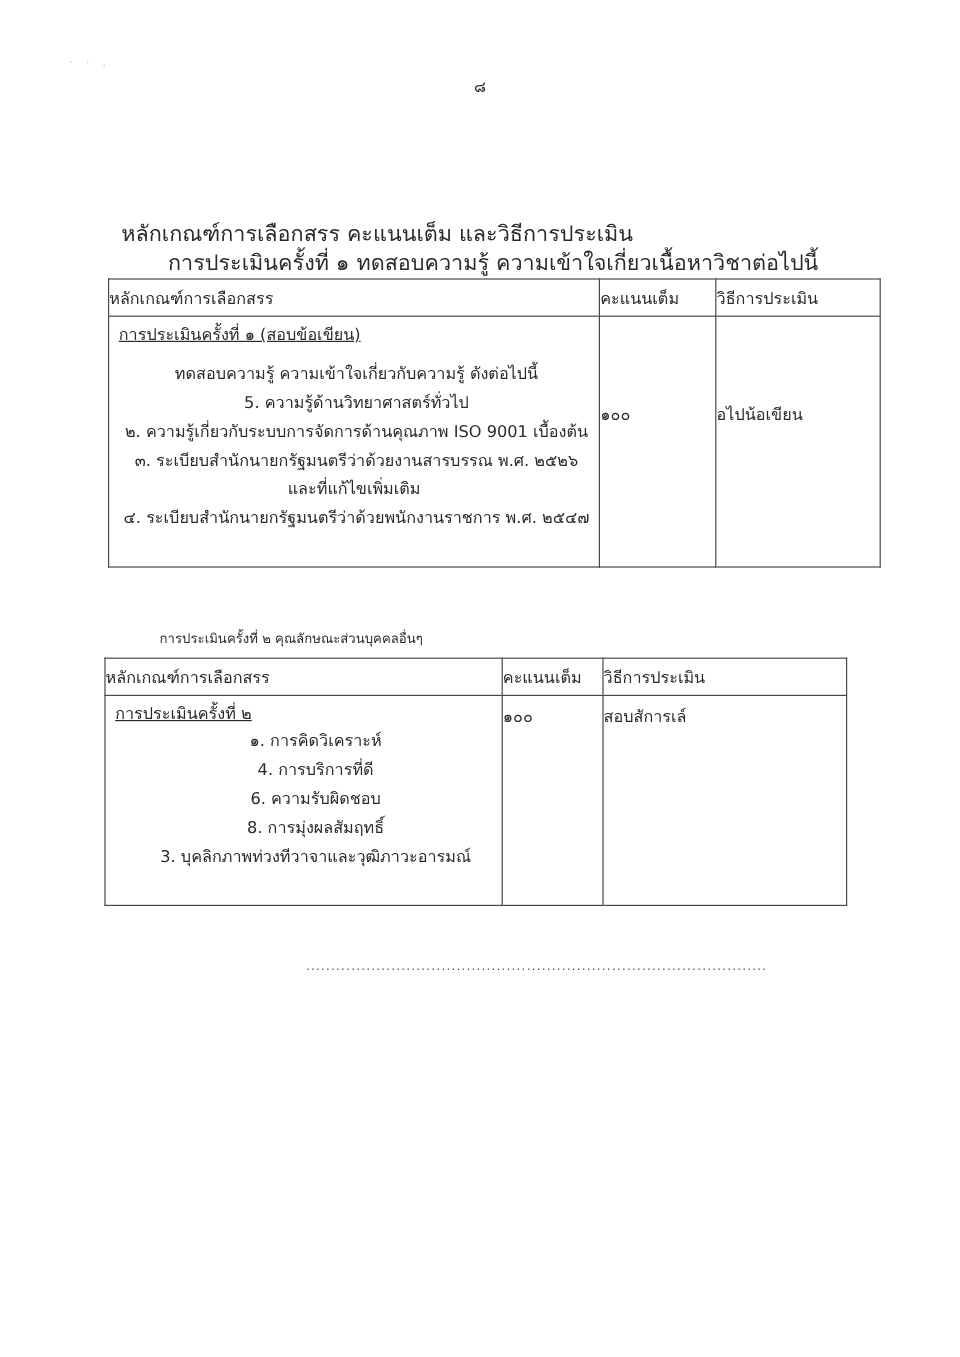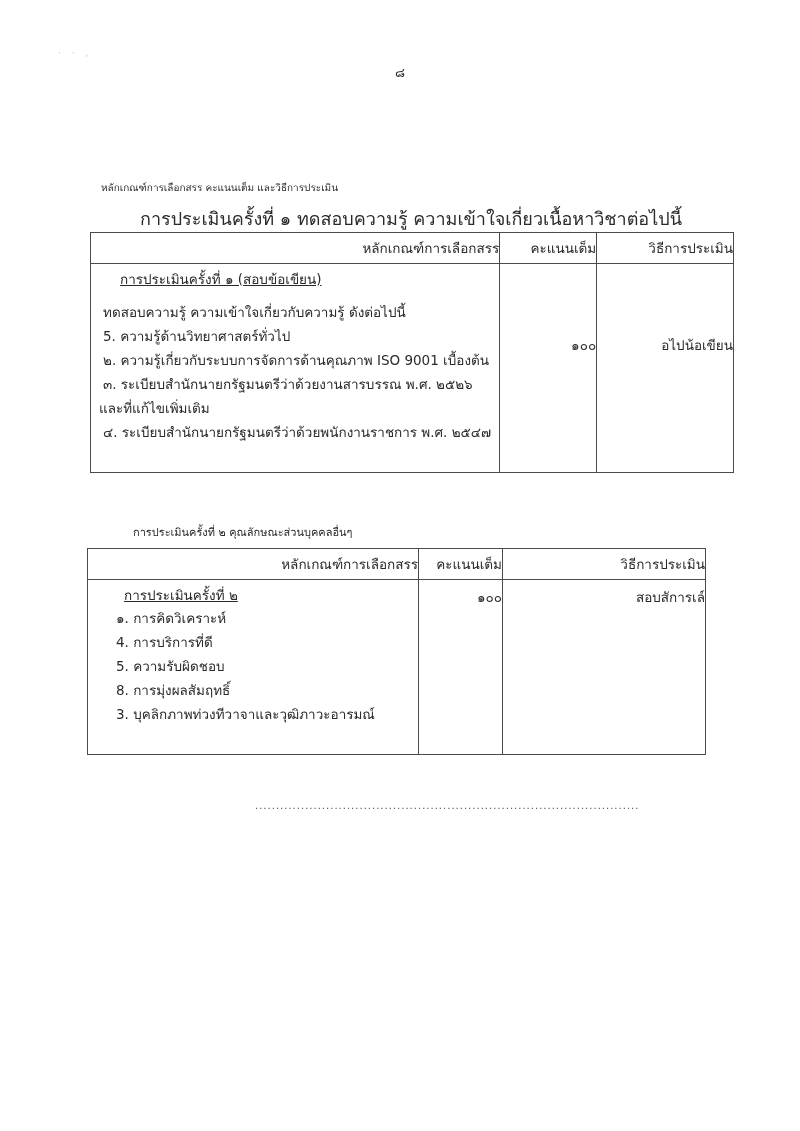--- a/index.html
+++ b/index.html
@@ -4,52 +4,52 @@
 <style>
   html, body { margin: 0; padding: 0; }
   body {
     width: 800px; height: 1131px; background: #ffffff; position: relative;
     font-family: "DejaVu Sans", "Liberation Sans", sans-serif; color: #2a2a2a;
     overflow: hidden;
   }
   .abs { position: absolute; }
   .pagenum { left: 395px; top: 62px; font-size: 13px; }
   .specks { left: 58px; top: 48px; font-size: 9px; color: #c8c8c8; letter-spacing: 4px; }
-  .h1 { left: 101px; top: 180px; font-size: 10px; }
+  .h1 { left: 101px; top: 180px; font-size: 18px; }
   .h2 { left: 140px; top: 204px; font-size: 18px; }
   .h3 { left: 133px; top: 523px; font-size: 11px; }
   table { position: absolute; border-collapse: collapse; font-size: 13.5px; }
   td, th { border: 1.3px solid #4a4a4a; padding: 0; vertical-align: top; font-weight: normal; }
-  th { text-align: right; vertical-align: middle; height: 30px; }
+  th { text-align: left; vertical-align: middle; height: 30px; }
   .t1 { left: 90px; top: 232px; width: 644px; }
   .t2 { left: 87px; top: 548px; width: 619px; }
   .sub { text-decoration: underline; display: block; }
-  .item { display: block; line-height: 24px; white-space: nowrap; }
-  .center { text-align: right; }
+  .item { display: block; line-height: 24px; white-space: nowrap; text-align: center; }
+  .center { text-align: left; }
   .dots { left: 255px; top: 800px; font-size: 10px; letter-spacing: 1px; color: #555; }
 </style>
 </head>
 <body>
 
 <div class="abs specks">· · ,</div>
 <div class="abs pagenum">๘</div>
 
 <div class="abs h1">หลักเกณฑ์การเลือกสรร คะแนนเต็ม และวิธีการประเมิน</div>
 <div class="abs h2">การประเมินครั้งที่ ๑ ทดสอบความรู้ ความเข้าใจเกี่ยวเนื้อหาวิชาต่อไปนี้</div>
 
 <table class="t1">
   <tbody>
       <tr>
     <th style="width:408px">หลักเกณฑ์การเลือกสรร</th>
     <th style="width:96px">คะแนนเต็ม</th>
     <th>วิธีการประเมิน</th>
   </tr>
   <tr>
     <td style="height:204px; padding:4px 8px 0 8px;">
-      <span class="sub" style="line-height:22px;margin-left:21px;">การประเมินครั้งที่ ๑ (สอบข้อเขียน)</span>
+      <span class="sub" style="line-height:22px;">การประเมินครั้งที่ ๑ (สอบข้อเขียน)</span>
       <span class="item" style="margin-top:10px; padding-left:4px;">ทดสอบความรู้ ความเข้าใจเกี่ยวกับความรู้ ดังต่อไปนี้</span>
       <span class="item" style="padding-left:4px;">5. ความรู้ด้านวิทยาศาสตร์ทั่วไป</span>
       <span class="item" style="padding-left:4px;">๒. ความรู้เกี่ยวกับระบบการจัดการด้านคุณภาพ ISO 9001 เบื้องต้น</span>
       <span class="item" style="padding-left:4px;">๓. ระเบียบสำนักนายกรัฐมนตรีว่าด้วยงานสารบรรณ พ.ศ. ๒๕๒๖</span>
       <span class="item">และที่แก้ไขเพิ่มเติม</span>
       <span class="item" style="padding-left:4px;">๔. ระเบียบสำนักนายกรัฐมนตรีว่าด้วยพนักงานราชการ พ.ศ. ๒๕๔๗</span>
     </td>
     <td class="center" style="padding-top:70px;">๑๐๐</td>
     <td class="center" style="padding-top:70px;">อไปน้อเขียน</td>
   </tr>
@@ -60,24 +60,24 @@
 
 <table class="t2">
   <tbody>
       <tr>
     <th style="width:330px">หลักเกณฑ์การเลือกสรร</th>
     <th style="width:83px">คะแนนเต็ม</th>
     <th>วิธีการประเมิน</th>
   </tr>
   <tr>
     <td style="height:170px; padding:4px 8px 0 8px;">
-      <span class="sub" style="line-height:22px;margin-left:28px;">การประเมินครั้งที่ ๒</span>
+      <span class="sub" style="line-height:22px;">การประเมินครั้งที่ ๒</span>
       <span class="item" style="padding-left:20px;">๑. การคิดวิเคราะห์</span>
       <span class="item" style="padding-left:20px;">4. การบริการที่ดี</span>
-      <span class="item" style="padding-left:20px;">5. ความรับผิดชอบ</span>
+      <span class="item" style="padding-left:20px;">6. ความรับผิดชอบ</span>
       <span class="item" style="padding-left:20px;">8. การมุ่งผลสัมฤทธิ์</span>
       <span class="item" style="padding-left:20px;">3. บุคลิกภาพท่วงทีวาจาและวุฒิภาวะอารมณ์</span>
     </td>
     <td class="center" style="padding-top:6px;">๑๐๐</td>
     <td class="center" style="padding-top:6px;">สอบสัการเล์</td>
   </tr>
 </tbody>
   </table>
 
 <div class="abs dots">............................................................................................</div>

